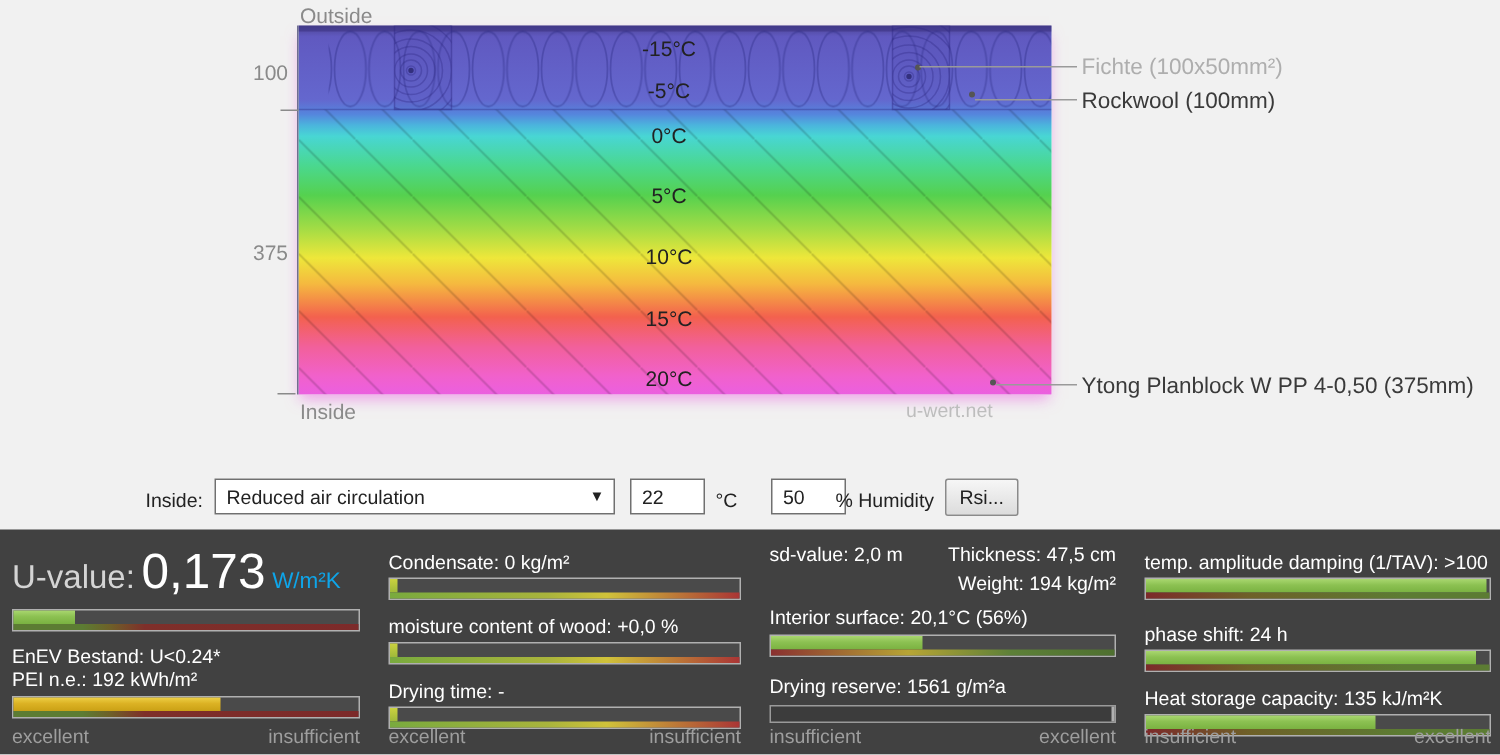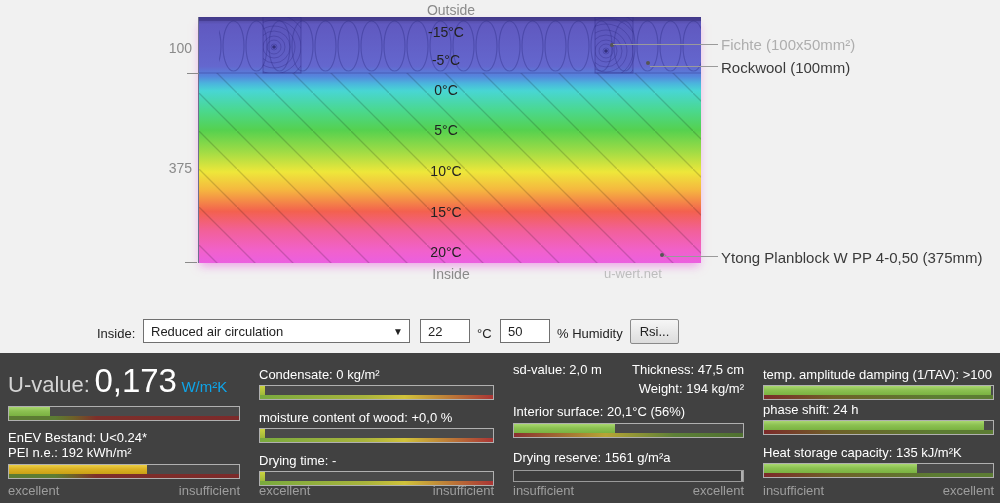--- a/index.html
+++ b/index.html
@@ -7,21 +7,21 @@
     width:1000px;height:503px;overflow:hidden;position:relative;
     background:#f1f1f1;
     font-family:"Liberation Sans", sans-serif;
     -webkit-font-smoothing:antialiased;
   }
   .stage{position:absolute;inset:0;}
 
   
   .diagram{position:absolute;left:0;top:0;width:1000px;height:300px;}
   .outside-label,.inside-label{
-    position:absolute;left:200px;width:502px;text-align:center;
+    position:absolute;left:200px;width:502px;
     color:#8a8a8a;font-size:14px;
   }
   .outside-label{top:2px;}
   .inside-label{top:266px;}
   .watermark{position:absolute;left:604px;top:266px;color:#bdbdbd;font-size:13px;}
 
   .wall{
     position:absolute;left:198px;top:17px;width:502px;height:246px;
     background:linear-gradient(to bottom,
       #4c4494 0%, #6059c0 3%, #6467ce 20%, #5585dd 24%, #4bb4dd 27%,
@@ -203,21 +203,21 @@
   </div>
 
   <div class="controls">
     <span class="ctl-label" style="left:97px">Inside:</span>
     <div class="selectbox">
       <span class="sel-text">Reduced air circulation</span>
       <span class="sel-arrow">▼</span>
     </div>
     <input class="txtinput" style="left: 420px;" value="22">
     <span class="unit" style="left:477px">°C</span>
-    <input class="txtinput" style="left: 500px;" value="50">
+    <input class="txtinput" style="left: 514px;" value="50">
     <span class="unit" style="left:557px">% Humidity</span>
     <button class="rsi-btn">Rsi...</button>
   </div>
 
   <div class="panel">
 
     <div class="col">
       <div class="uv-title">
         <span class="uv-label">U-value:</span>
         <span class="uv-value">0,173</span>
@@ -279,21 +279,21 @@
         <span>excellent</span>
       </div>
     </div>
 
     <div class="col col4">
       <div class="metric-text" style="margin-top:14px">temp. amplitude damping (1/TAV): &gt;100</div>
       <div class="gauge" style="margin-top:3px">
         <div class="fill" style="width: 99%;"></div>
         <div class="strip muted-rg"></div>
       </div>
-      <div class="metric-text" style="margin-top:2px">phase shift: 24 h</div>
+      <div class="metric-text" style="margin-top:15px">phase shift: 24 h</div>
       <div class="gauge" style="margin-top:3px">
         <div class="fill" style="width: 96%;"></div>
         <div class="strip muted-rg"></div>
       </div>
       <div class="metric-text" style="margin-top:10px">Heat storage capacity: 135 kJ/m²K</div>
       <div class="gauge" style="margin-top:3px">
         <div class="fill" style="width: 67%;"></div>
         <div class="strip muted-rg"></div>
       </div>
       <div class="scale-row">

